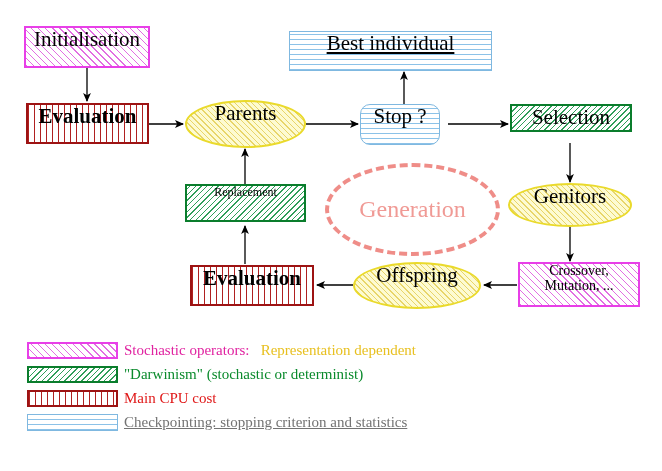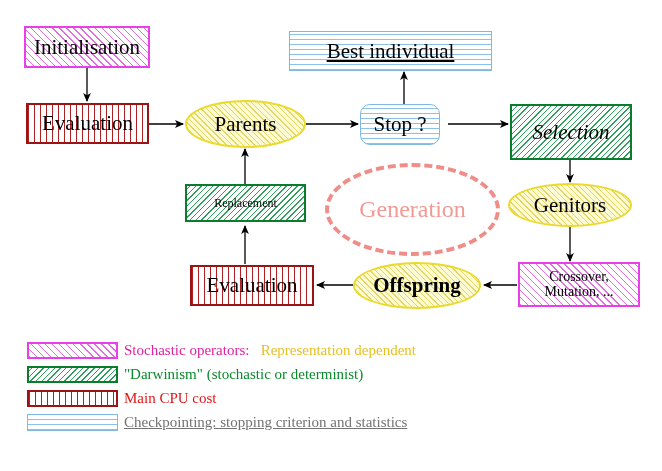--- a/index.html
+++ b/index.html
@@ -23,21 +23,21 @@
     left: 0;
     top: 0;
     width: 662px;
     height: 471px;
     pointer-events: none;
   }
   .node {
     position: absolute;
     box-sizing: border-box;
     display: flex;
-    align-items: center;
+    align-items: flex-start;
     justify-content: center;
     text-align: center;
     color: #000000;
     line-height: 1.05;
     z-index: 3;
   }
   .node .label {
     position: relative;
     z-index: 2;
     white-space: pre-line;
@@ -60,20 +60,21 @@
         rgba(255,255,255,0) 1px, rgba(255,255,255,0) 4px);
     border: 2px solid #0a7d2c;
   }
   .pat-red-vert {
     background-color: #ffffff;
     background-image: repeating-linear-gradient(
         90deg,
         #b02020 0px, #b02020 1px,
         rgba(255,255,255,0) 1px, rgba(255,255,255,0) 6px);
     border: 2px solid #9d1313;
+    font-weight: bold;
   }
   .pat-blue-horiz {
     background-color: #ffffff;
     background-image: repeating-linear-gradient(
         0deg,
         #8cc2e8 0px, #8cc2e8 1px,
         rgba(255,255,255,0) 1px, rgba(255,255,255,0) 5px);
     border: 1px solid #7fb8e0;
   }
   .pat-yellow-diag {
@@ -194,34 +195,34 @@
   </div>
 
   <div class="node pat-blue-horiz big-text" style="left:289px; top:31px; width:203px; height:40px;text-decoration:underline;">
     <span class="label">Best individual</span>
   </div>
 
   <div class="node pat-blue-horiz rounded big-text" style="left:360px; top:104px; width:80px; height:41px;">
     <span class="label">Stop ?</span>
   </div>
 
-  <div class="node pat-green-diag big-text" style="left:510px; top:104px; width:122px; height:56px;font-style:italic;">
+  <div class="node pat-green-diag big-text" style="left:510px; top:104px; width:122px; height:28px;">
     <span class="label">Selection</span>
   </div>
 
   <div class="node pat-yellow-diag ellipse big-text" style="left:508px; top:183px; width:124px; height:44px;">
     <span class="label">Genitors</span>
   </div>
 
   <div class="node pat-magenta-diag small-text" style="left:518px; top:262px; width:122px; height:45px;">
     <span class="label">Crossover,
 Mutation, ...</span>
   </div>
 
-  <div class="node pat-yellow-diag ellipse big-text" style="left:353px; top:262px; width:128px; height:47px;font-weight:bold;">
+  <div class="node pat-yellow-diag ellipse big-text" style="left:353px; top:262px; width:128px; height:47px;">
     <span class="label">Offspring</span>
   </div>
 
   <div class="node pat-red-vert big-text" style="left:190px; top:265px; width:124px; height:41px;">
     <span class="label">Evaluation</span>
   </div>
 
   <div class="node pat-green-diag mid-text" style="left:185px; top:184px; width:121px; height:38px;">
     <span class="label">Replacement</span>
   </div>

